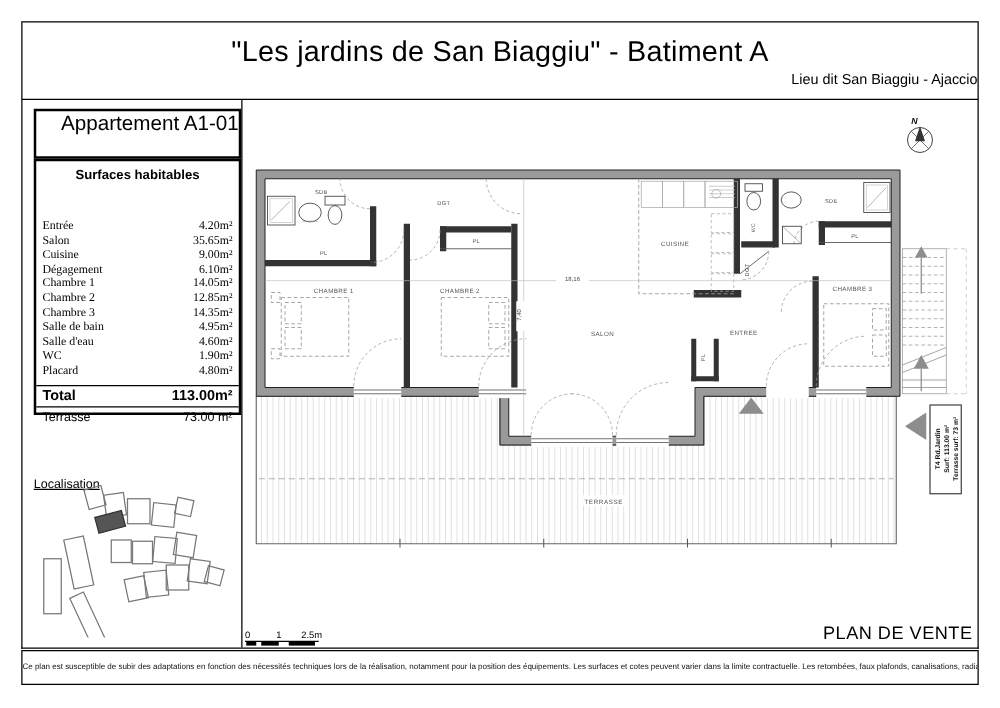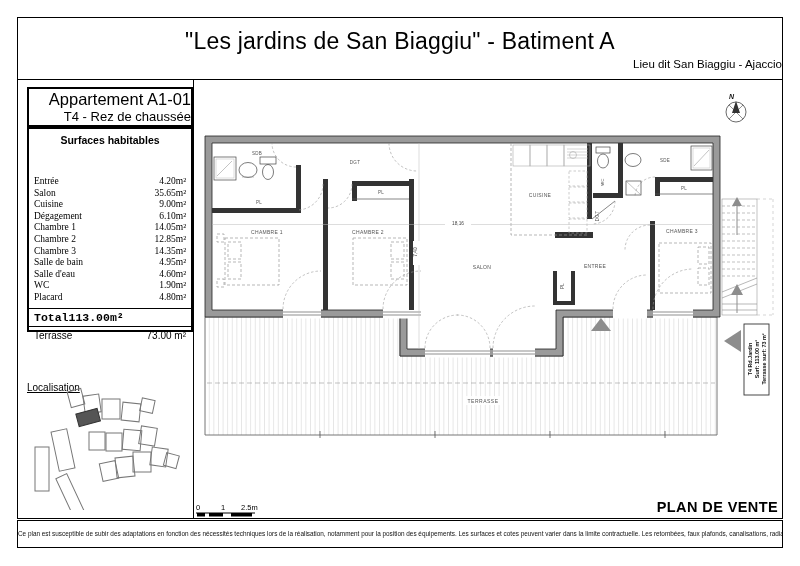--- a/index.html
+++ b/index.html
@@ -14,47 +14,46 @@
   #main-box{left:17px;top:80px;width:764px;height:438px;border:1px solid #000;border-top:none;}
   #left-divider{left:193px;top:80px;width:0;height:438px;border-left:1px solid #000;}
   
   #apt-box{left:27px;top:87px;width:162px;height:36px;border:2px solid #000;text-align:right;}
   #apt-name{font-size:16.5px;margin-top:1px;}
   #apt-floor{font-size:13px;margin-top:0;}
   #surf-box{left:27px;top:127px;width:162px;height:201px;border:2px solid #000;font-size:9.5px;}
   #surf-head{text-align:center;font-weight:bold;font-size:10.5px;margin-top:5px;}
   #surf-rows{margin-top:30px;padding:0 5px;font-family:Liberation Serif, serif;}
   .srow{display:flex;justify-content:space-between;line-height:11.6px;}
-  #total-row{display:flex;justify-content:flex-start;border-top:1.5px solid #000;
-             font-weight:bold;font-size:11.5px;padding:2px 5px;margin-top:4px;font-family:Liberation Mono, monospace;}
+  #total-row{display:flex;justify-content:space-between;border-top:1.5px solid #000;
+             font-weight:bold;font-size:11.5px;padding:2px 5px;margin-top:4px;}
   #terr-row{display:flex;justify-content:space-between;border-top:1px solid #000;
             font-size:10px;padding:3px 5px;}
   #loc-label{left:27px;top:382px;font-size:10px;text-decoration:underline;}
   
-  #plan-type{right:22px;top:499px;font-size:14.5px;font-weight:bold;letter-spacing:.4px;}
+  #plan-type{right:22px;top:499px;font-size:14.5px;font-weight:normal;letter-spacing:.4px;}
   #disclaimer{left:17px;top:520px;width:764px;height:26px;border:1px solid #000;
               font-size:6.4px;text-align:center;line-height:26px;color:#111;white-space:nowrap;overflow:hidden;}
   svg text{font-family:"Liberation Sans",sans-serif;}
 </style>
 </head>
 <body>
 
 <div id="page">
 
   <div class="abs" id="title-box">
     <div id="main-title">"Les jardins de San Biaggiu" - Batiment A</div>
     <div id="sub-title">Lieu dit San Biaggiu - Ajaccio</div>
   </div>
 
   <div class="abs" id="main-box"></div>
   <div class="abs" id="left-divider"></div>
 
   <div class="abs" id="apt-box">
     <div id="apt-name">Appartement A1-01</div>
-    <div id="apt-floor">T4 - Rez de chaussée</div>
   </div>
 
   <div class="abs" id="surf-box">
     <div id="surf-head">Surfaces habitables</div>
     <div id="surf-rows">
       <div class="srow">
           <span>Entrée</span>
           <span>4.20m²</span>
         </div>
       <div class="srow">

